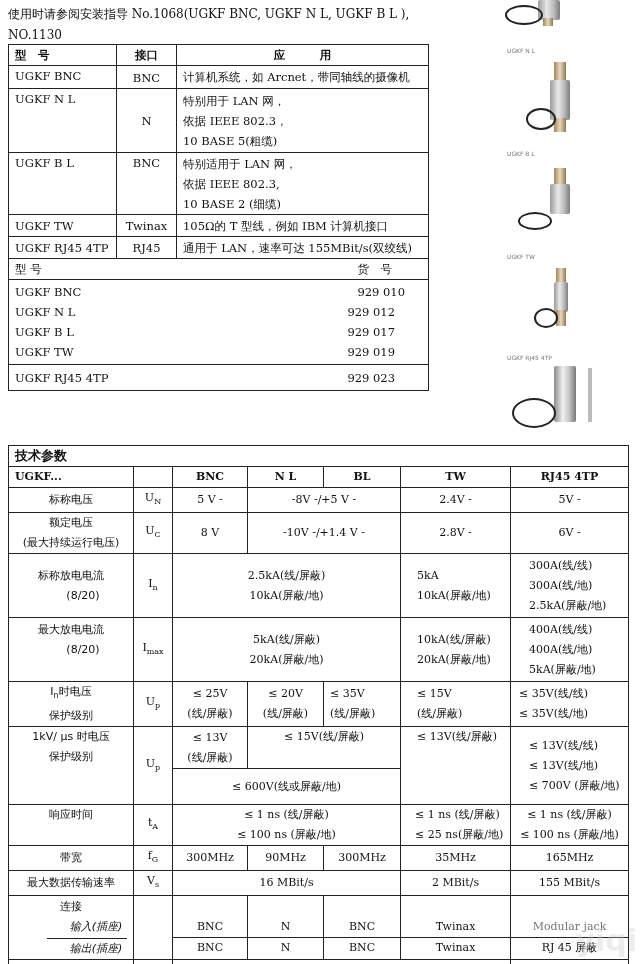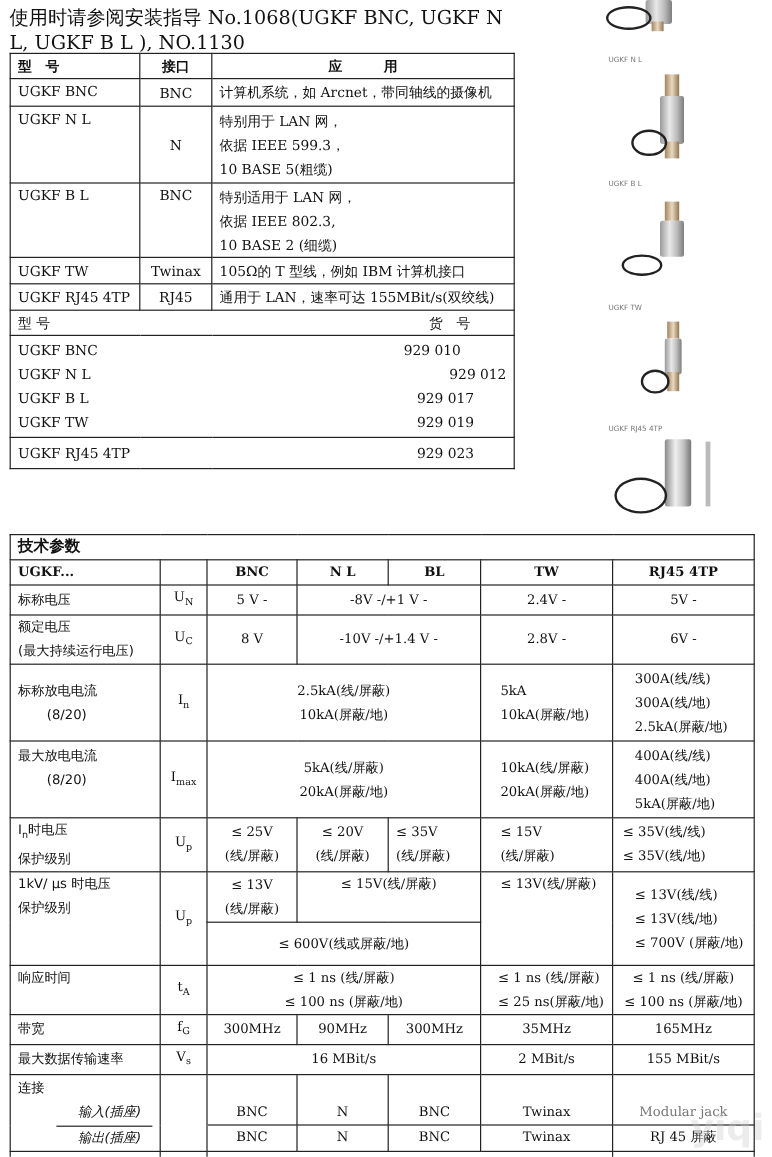--- a/index.html
+++ b/index.html
@@ -1,31 +1,31 @@
 <!DOCTYPE html>
 <html><head>
 <meta charset="utf-8">
 <style>
   html, body { margin:0; padding:0; background:#fff; }
   body { width:643px; height:964px; position:relative; overflow:hidden;
          font-family:"DejaVu Serif","Liberation Serif",serif; color:#111; font-size:12px; }
   .abs { position:absolute; }
-  .intro { left:8px; top:4px; width:420px; line-height:21px; font-size:16px; }
+  .intro { left:8px; top:4px; width:420px; line-height:21px; font-size:12px; }
   table { border-collapse:collapse; position:absolute; table-layout:fixed; }
   td, th { border:1px solid #222; padding:0 6px; vertical-align:middle; font-weight:normal; font-size:11.5px; line-height:20px; }
   .t1 { left:8px; top:44px; width:420px; }
   .t1 th { font-weight:bold; font-family:"DejaVu Sans","Liberation Sans",sans-serif; font-size:11.5px; height:20px; }
   .center { text-align:center; }
   .top { vertical-align:top; }
   .t2 { left:8px; top:445px; width:620px; }
   .t2 td { font-size:11px; line-height:20px; }
   .t2 .title { font-weight:bold; font-size:13px; font-family:"DejaVu Sans","Liberation Sans",sans-serif; height:20px; }
   .t2 .hdr { font-weight:bold; text-align:center; }
   .sub { font-size:8px; vertical-align:-3px; }
-  .lbl { font-family:"DejaVu Sans","Liberation Sans",sans-serif; font-size:11px; }
+  .lbl { font-family:"DejaVu Sans","Liberation Sans",sans-serif; font-size:11px;text-align:center; }
   .indent2 { padding-left:50px;font-style:italic; }
   .photos { left:470px; top:0; width:150px; height:440px; }
   .ph-cap { position:absolute; font-family:"DejaVu Sans","Liberation Sans",sans-serif; font-size:6px; color:#777; }
   .device { position:absolute; background:linear-gradient(90deg,#9a9a9a,#e8e8e8 40%,#bdbdbd 70%,#7d7d7d); border-radius:2px; }
   .conn { position:absolute; background:linear-gradient(90deg,#a08560,#e9d9bf 50%,#8f7650); }
   .cable { position:absolute; border:2px solid #222; border-radius:50%; }
   .wm { position:absolute; right:6px; bottom:6px; font-family:"DejaVu Sans",sans-serif; font-size:30px; font-weight:bold; color:rgba(200,200,200,0.35); }
 </style>
 </head>
 <body>
@@ -49,21 +49,21 @@
   <tr style="height:23px">
     <td class="top">UGKF BNC</td>
     <td class="center" style="vertical-align:bottom">BNC</td>
     <td>计算机系统，如 Arcnet，带同轴线的摄像机</td>
   </tr>
   <tr style="height:64px">
     <td class="top">UGKF N L</td>
     <td class="center">N</td>
     <td>
       <div>特别用于 LAN 网，</div>
-      <div>依据 IEEE 599.3，</div>
+      <div>依据 IEEE 802.3，</div>
       <div>10 BASE 5(粗缆)</div>
     </td>
   </tr>
   <tr style="height:62px">
     <td class="top">UGKF B L</td>
     <td class="center top">BNC</td>
     <td>
       <div>特别适用于 LAN 网，</div>
       <div>依据 IEEE 802.3,</div>
       <div>10 BASE 2 (细缆)</div>
@@ -85,25 +85,25 @@
       <div style="display:flex;justify-content:space-between;padding:0 6px;">
         <span>型 号</span>
         <span style="margin-right:30px">货　号</span>
       </div>
     </td>
   </tr>
   <tr>
     <td colspan="3" style="padding:2px 0">
       <div style="display:flex;justify-content:space-between;padding:0 6px;">
         <span>UGKF BNC</span>
-        <span style="margin-right:38px">929 010</span>
+        <span style="margin-right:17px">929 010</span>
       </div>
       <div style="display:flex;justify-content:space-between;padding:0 6px;">
         <span>UGKF N L</span>
-        <span style="">929 012</span>
+        <span style="margin-right:27px">929 012</span>
       </div>
       <div style="display:flex;justify-content:space-between;padding:0 6px;">
         <span>UGKF B L</span>
         <span style="margin-right:27px">929 017</span>
       </div>
       <div style="display:flex;justify-content:space-between;padding:0 6px;">
         <span>UGKF TW</span>
         <span style="margin-right:27px">929 019</span>
       </div>
     </td>
@@ -179,21 +179,21 @@
     <td class="hdr">N L</td>
     <td class="hdr">BL</td>
     <td class="hdr">TW</td>
     <td class="hdr">RJ45 4TP</td>
   </tr>
 
   <tr>
     <td class="lbl">标称电压</td>
     <td class="center"><span>U</span><span class="sub">N</span></td>
     <td class="center">5 V -</td>
-    <td class="center" colspan="2">-8V -/+1 V -</td>
+    <td class="center" colspan="2">-8V -/+5 V -</td>
     <td class="center">2.4V -</td>
     <td class="center">5V -</td>
   </tr>
 
   <tr>
     <td class="lbl">
       <div>额定电压</div>
           <div>(最大持续运行电压)</div>
     </td>
     <td class="center"><span>U</span><span class="sub">C</span></td>

